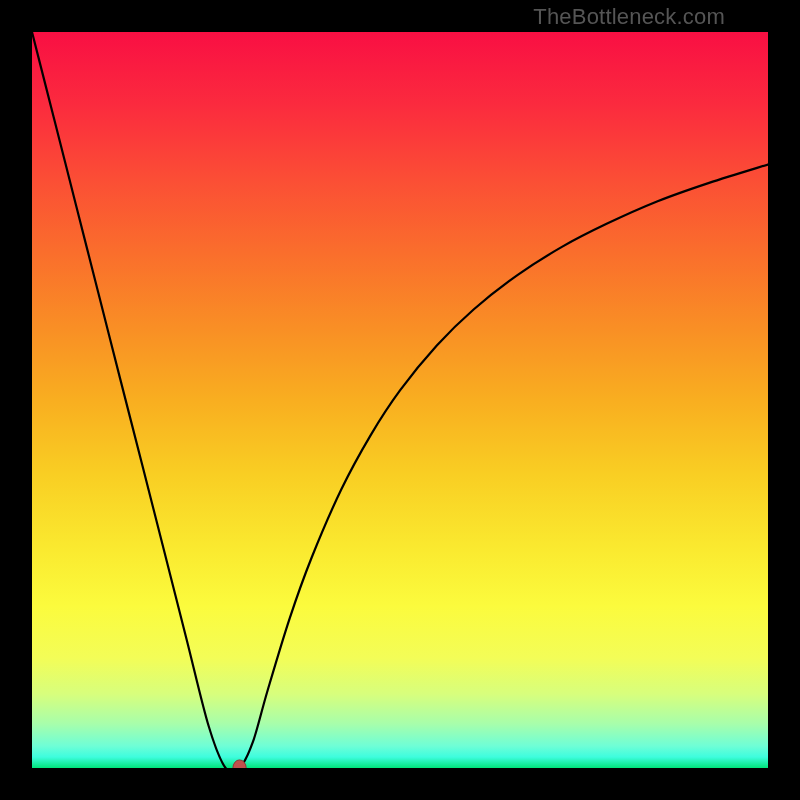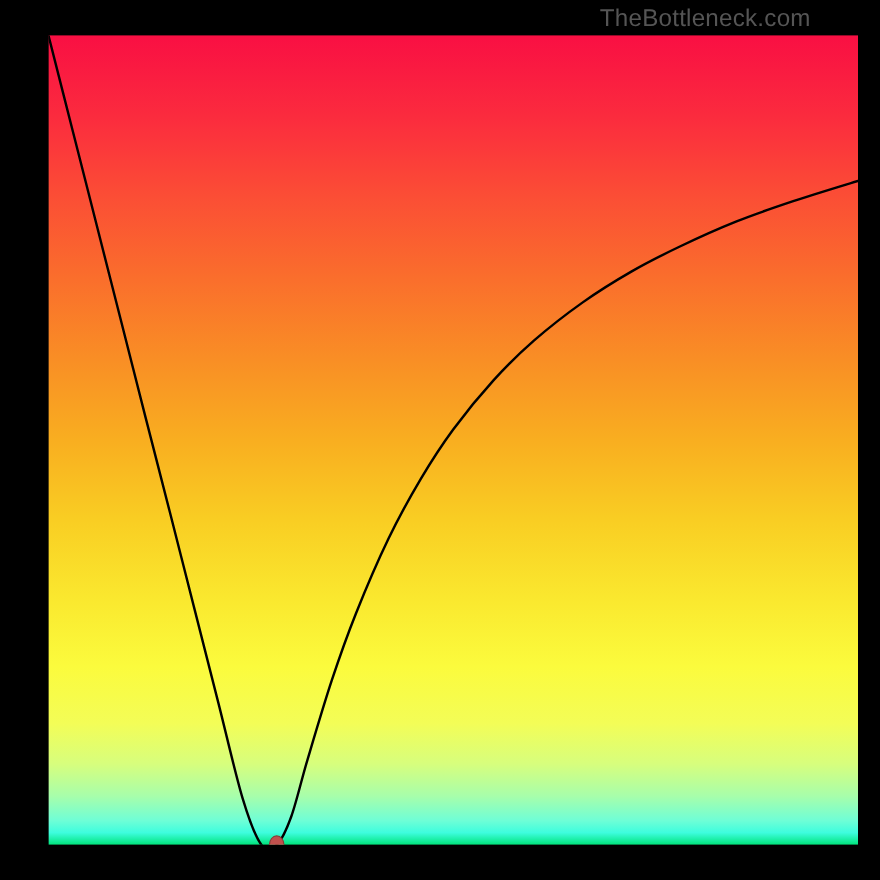--- a/index.html
+++ b/index.html
@@ -11,21 +11,20 @@
     overflow: hidden;
     font-family: Arial, Helvetica, sans-serif;
   }
   .frame {
     position: absolute;
     top: 0;
     left: 0;
     width: 733px;
     height: 800px;
     background: #000;
-    margin-left: 12px;
   }
   .plot {
     position: absolute;
     top: 32px;
     left: 32px;
     width: 736px;
     height: 736px;
   }
   .watermark {
     position: absolute;

